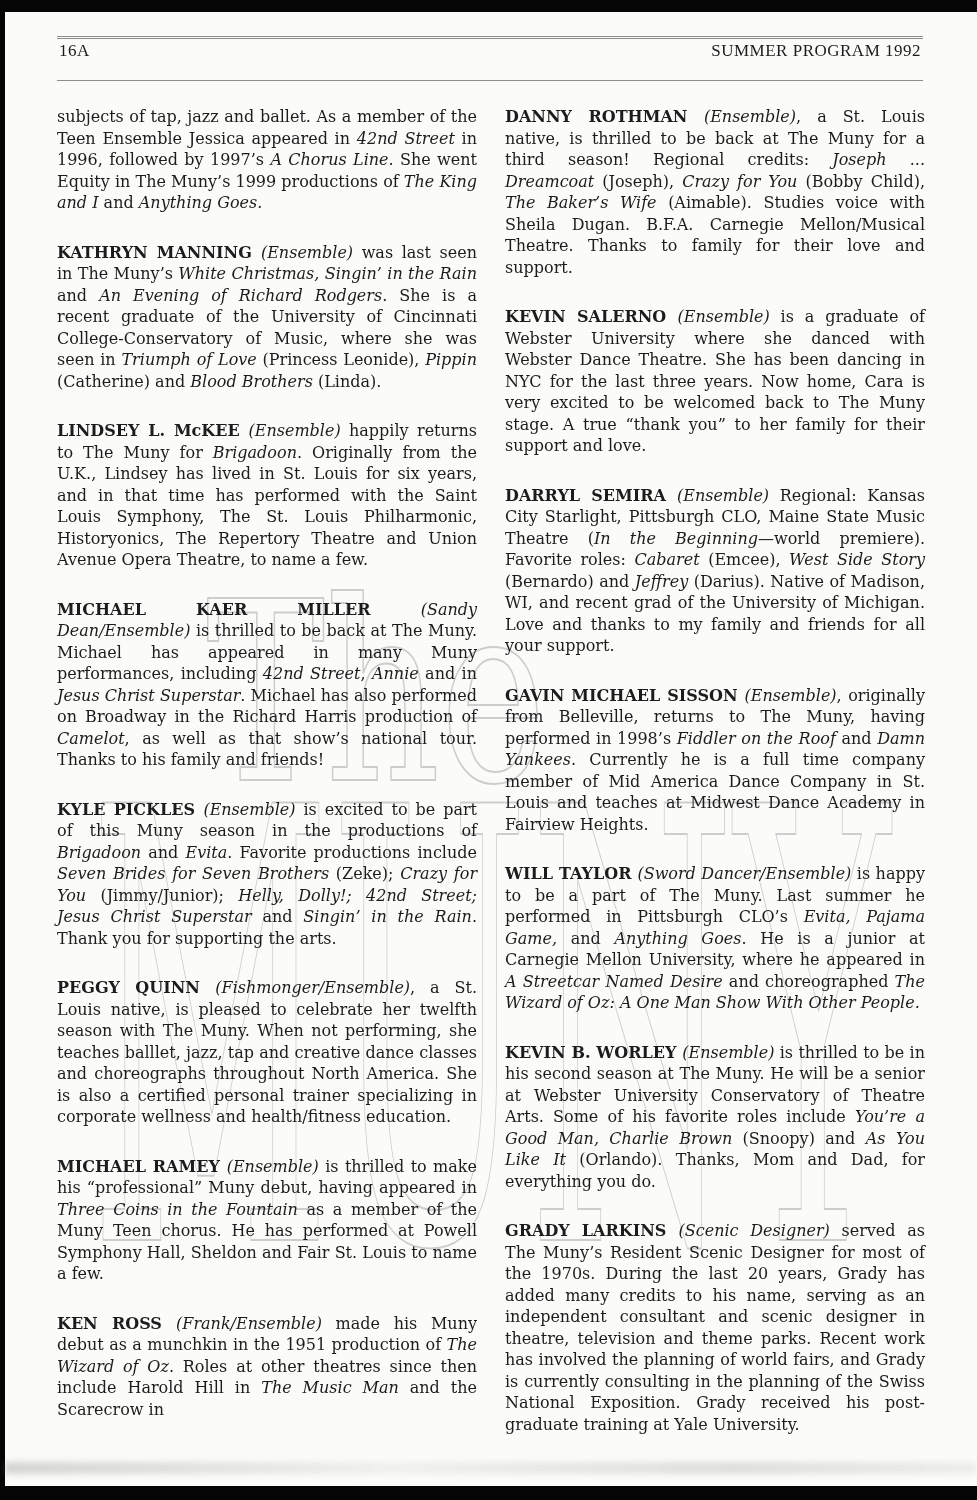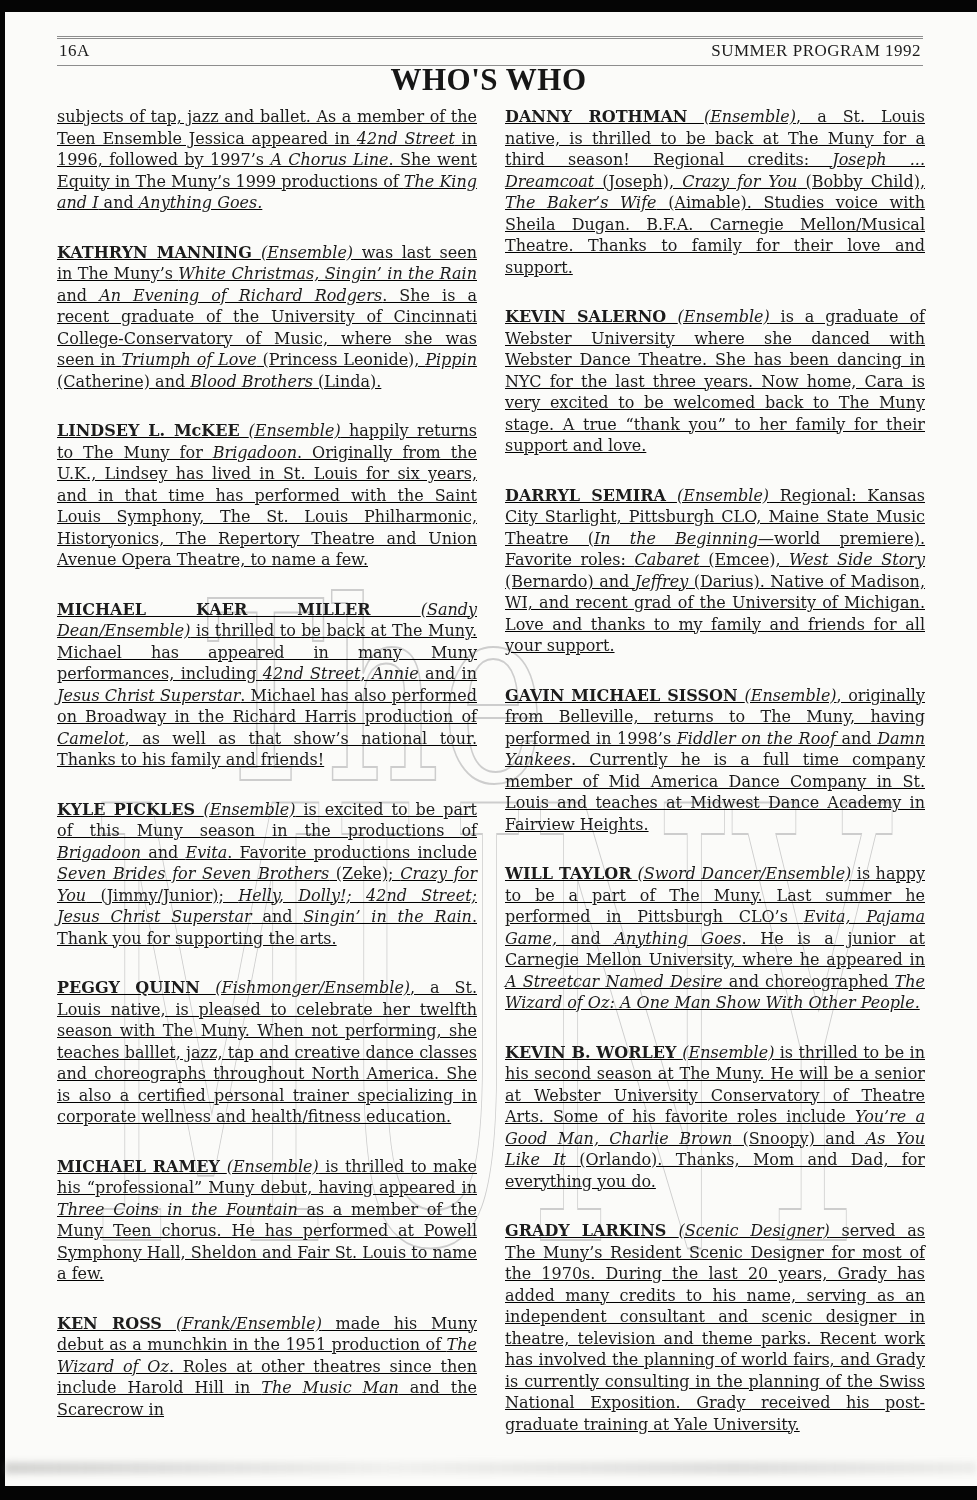--- a/index.html
+++ b/index.html
@@ -16,34 +16,34 @@
   .edge-bottom { position:absolute; left:0; bottom:0; width:100%; height:14px; background:#050505; }
   .scan-smudge {
     position:absolute; left:5px; right:0; top:1462px; height:12px;
     background:linear-gradient(to right, rgba(110,110,110,.28), rgba(150,150,150,.10) 40%, rgba(120,120,120,.22) 75%, rgba(140,140,140,.12));
     filter:blur(3px);
   }
   .header {
     position:absolute; left:57px; right:54px; top:36px;
     border-top:3px double #8d8d8d;
     border-bottom:1px solid #8d8d8d;
-    padding:2px 2px 4px 2px;
+    padding:2px 2px 19px 2px;
     display:flex; justify-content:space-between; align-items:baseline;
     font-family:"Liberation Serif", serif;
     font-size:17px; letter-spacing:.5px; color:#1b1b1b;
   }
   .page-title {
     position:absolute; left:0; top:62px; width:100%;
     text-align:center;
     font-family:"Liberation Serif", serif;
     font-weight:bold; font-size:31px; letter-spacing:.5px; color:#161616;
   }
   .columns {
     position:absolute; left:57px; top:106px; width:868px;
-    display:flex; gap:28px;text-decoration:underline;
+    display:flex; gap:28px;
   }
   .col { width:424px; }
   .bio {
     margin:0 0 28px 0;
     font-size:16px; line-height:21.5px;
     text-align:justify;
     color:#1c1c1c;
   }
   .bio:last-child { margin-bottom:0; }
   .seg-b { font-weight:bold;margin-top:24px; }
@@ -65,21 +65,20 @@
   <svg class="watermark" width="860" height="800" viewBox="0 0 860 800" aria-hidden="true">
     <text x="316" y="260" text-anchor="middle" font-family="DejaVu Serif, serif" font-size="250" textLength="340" lengthAdjust="spacingAndGlyphs" fill="none" stroke="#c6c6c6" stroke-width="2">The</text>
     <text x="430" y="720" text-anchor="middle" font-family="DejaVu Serif, serif" font-size="600" textLength="800" lengthAdjust="spacingAndGlyphs" fill="none" stroke="#c6c6c6" stroke-width="2">MUNY</text>
   </svg>
 
   <div class="header">
     <span>16A</span>
     <span>SUMMER PROGRAM 1992</span>
   </div>
 
-  <div class="page-title">WHO'S WHO</div>
 
   <div class="columns">
     <div class="col" id="col-left">
         <p class="bio"><span class="seg-n">subjects of tap, jazz and ballet. As a member of the Teen Ensemble Jessica appeared in </span><span class="seg-i">42nd Street</span><span class="seg-n"> in 1996, followed by 1997’s </span><span class="seg-i">A Chorus Line</span><span class="seg-n">. She went Equity in The Muny’s 1999 productions of </span><span class="seg-i">The King and I</span><span class="seg-n"> and </span><span class="seg-i">Anything Goes.</span></p>
         <p class="bio"><span class="seg-b">KATHRYN MANNING </span><span class="seg-i">(Ensemble)</span><span class="seg-n"> was last seen in The Muny’s </span><span class="seg-i">White Christmas, Singin’ in the Rain</span><span class="seg-n"> and </span><span class="seg-i">An Evening of Richard Rodgers</span><span class="seg-n">. She is a recent graduate of the University of Cincinnati College-Conservatory of Music, where she was seen in </span><span class="seg-i">Triumph of Love</span><span class="seg-n"> (Princess Leonide), </span><span class="seg-i">Pippin</span><span class="seg-n"> (Catherine) and </span><span class="seg-i">Blood Brothers</span><span class="seg-n"> (Linda).</span></p>
         <p class="bio"><span class="seg-b">LINDSEY L. McKEE </span><span class="seg-i">(Ensemble)</span><span class="seg-n"> happily returns to The Muny for </span><span class="seg-i">Brigadoon</span><span class="seg-n">. Originally from the U.K., Lindsey has lived in St. Louis for six years, and in that time has performed with the Saint Louis Symphony, The St. Louis Philharmonic, Historyonics, The Repertory Theatre and Union Avenue Opera Theatre, to name a few.</span></p>
         <p class="bio"><span class="seg-b">MICHAEL KAER MILLER </span><span class="seg-i">(Sandy Dean/Ensemble)</span><span class="seg-n"> is thrilled to be back at The Muny.  Michael has appeared in many Muny performances, including </span><span class="seg-i">42nd Street</span><span class="seg-n">, </span><span class="seg-i">Annie</span><span class="seg-n"> and in </span><span class="seg-i">Jesus Christ Superstar</span><span class="seg-n">. Michael has also performed on Broadway in the Richard Harris production of </span><span class="seg-i">Camelot</span><span class="seg-n">, as well as that show’s national tour. Thanks to his family and friends!</span></p>
         <p class="bio"><span class="seg-b">KYLE PICKLES </span><span class="seg-i">(Ensemble)</span><span class="seg-n"> is excited to be part of this Muny season in the productions of </span><span class="seg-i">Brigadoon</span><span class="seg-n"> and </span><span class="seg-i">Evita</span><span class="seg-n">. Favorite productions include </span><span class="seg-i">Seven Brides for Seven Brothers</span><span class="seg-n"> (Zeke); </span><span class="seg-i">Crazy for You</span><span class="seg-n"> (Jimmy/Junior); </span><span class="seg-i">Helly, Dolly!; 42nd Street; Jesus Christ Superstar</span><span class="seg-n"> and </span><span class="seg-i">Singin’ in the Rain</span><span class="seg-n">. Thank you for supporting the arts.</span></p>
         <p class="bio"><span class="seg-b">PEGGY QUINN </span><span class="seg-i">(Fishmonger/Ensemble)</span><span class="seg-n">, a St. Louis native, is pleased to celebrate her twelfth season with The Muny. When not performing, she teaches balllet, jazz, tap and creative dance classes and choreographs throughout North America. She is also a certified personal trainer specializing in corporate wellness and health/fitness education.</span></p>
         <p class="bio"><span class="seg-b">MICHAEL RAMEY </span><span class="seg-i">(Ensemble)</span><span class="seg-n"> is thrilled to make his “professional” Muny debut, having appeared in </span><span class="seg-i">Three Coins in the Fountain</span><span class="seg-n"> as a member of the Muny Teen chorus. He has performed at Powell Symphony Hall, Sheldon and Fair St. Louis to name a few.</span></p>

